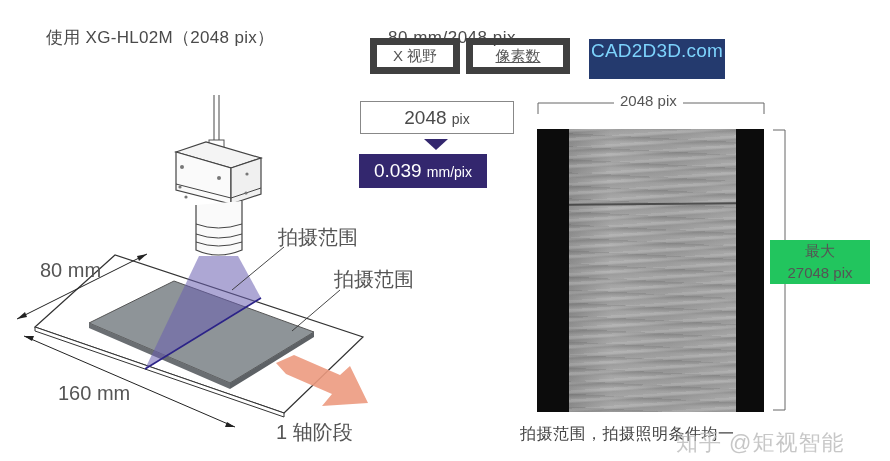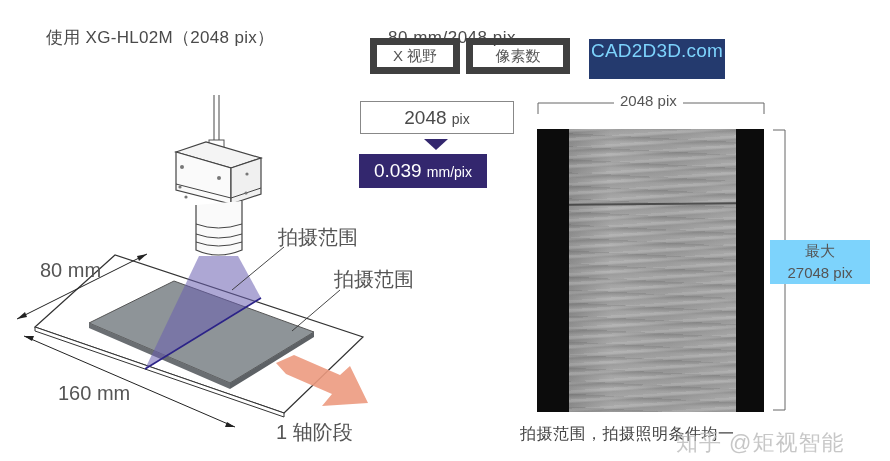--- a/index.html
+++ b/index.html
@@ -4,32 +4,32 @@
 <style>
   html, body { margin:0; padding:0; background:#ffffff; }
   body { width:890px; height:461px; position:relative; overflow:hidden;
          font-family:"Liberation Sans","DejaVu Sans",sans-serif; color:#444; }
   .abs { position:absolute; }
   .title { left:46px; top:26px; font-size:17px; color:#4a4a4a; letter-spacing:0.3px; }
   .formula-top { left:388px; top:10px; font-size:17px; color:#4a4a4a; letter-spacing:0.5px;margin-top:18px; }
   .boxlbl { border:7px solid #404040; font-size:15px; color:#555; text-align:center;
             line-height:22px; height:22px; }
   .xfov { left:370px; top:38px; width:76px; }
-  .pixcnt { left:466px; top:38px; width:90px; }
+  .pixcnt { left:466px; top:38px; width:90px;text-decoration:underline; }
   .brand { left:589px; top:39px; height:40px; padding:0 2px; background:#243a6e; color:#7dd3fc;
            font-size:19px; line-height:24px; letter-spacing:0.2px; }
   .pixbox { left:360px; top:101px; width:152px; height:31px; border:1px solid #888;
             text-align:center; line-height:31px; font-size:19px; color:#4a4a4a; }
   .pixbox small, .resbox small { font-size:14px; }
   .tri { left:424px; top:139px; width:0; height:0; border-left:12px solid transparent;
          border-right:12px solid transparent; border-top:11px solid #33276e; }
   .resbox { left:359px; top:154px; width:128px; height:34px; background:#33276e; color:#fff;
             text-align:center; line-height:34px; font-size:19px; }
   .img-label { left:614px; top:92px; font-size:15px; color:#555; background:#fff; padding:0 6px; }
-  .maxlbl { left:770px; top:240px; width:100px; text-align:center; font-size:15px; color:#555; line-height:22px; background:#7dd3fc; }
+  .maxlbl { left:770px; top:240px; width:100px; text-align:center; font-size:15px; color:#555; line-height:22px; background:#22c55e; }
   .caption { left:520px; top:424px; font-size:16px; color:#444; letter-spacing:0.5px; }
   .watermark { left:676px; top:428px; font-size:22px; color:rgba(180,180,180,0.75); letter-spacing:1px; }
   .lbl { font-size:20px; color:#555; }
   .scan { left:537px; top:129px; width:227px; height:283px; background:#0c0c0c; }
   .scan-inner { position:absolute; left:32px; top:0; width:167px; height:283px;
     background:
       repeating-linear-gradient(176deg, rgba(255,255,255,0.10) 0px, rgba(255,255,255,0.10) 2px, rgba(0,0,0,0.08) 4px, rgba(0,0,0,0) 9px),
       repeating-linear-gradient(183deg, rgba(60,60,60,0.15) 0px, rgba(255,255,255,0.08) 6px, rgba(0,0,0,0) 13px),
       linear-gradient(90deg,#8f8f8f 0%,#a6a6a6 25%,#9d9d9d 60%,#a3a3a3 100%); }
   .scan-crack { position:absolute; left:0; top:74px; width:167px; height:2px; background:#3a3a3a; opacity:0.8; transform:rotate(-0.6deg); }

